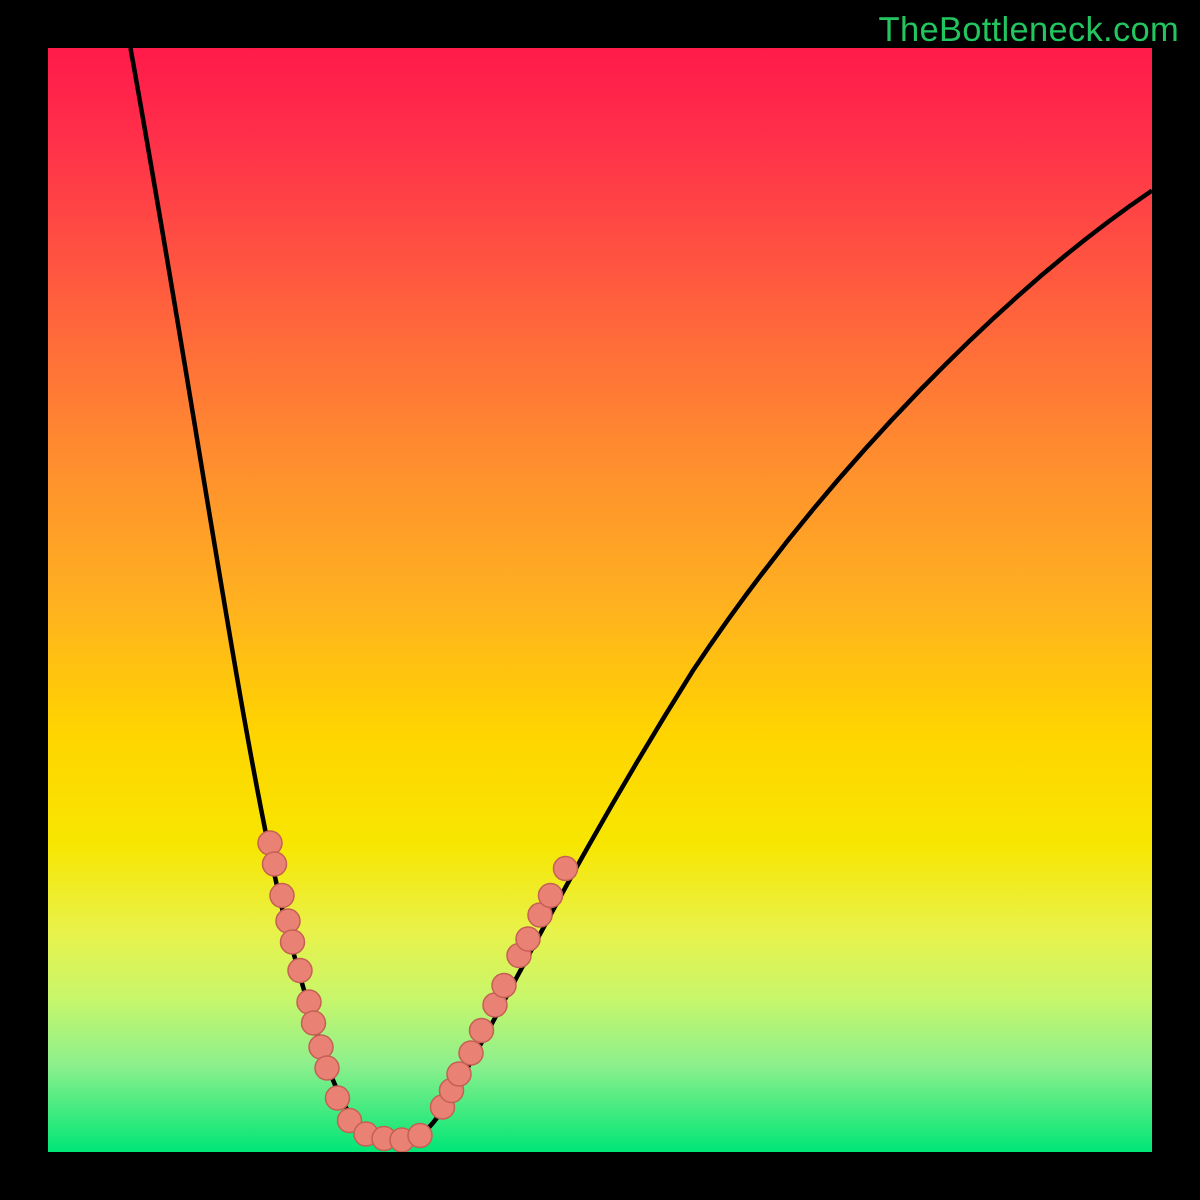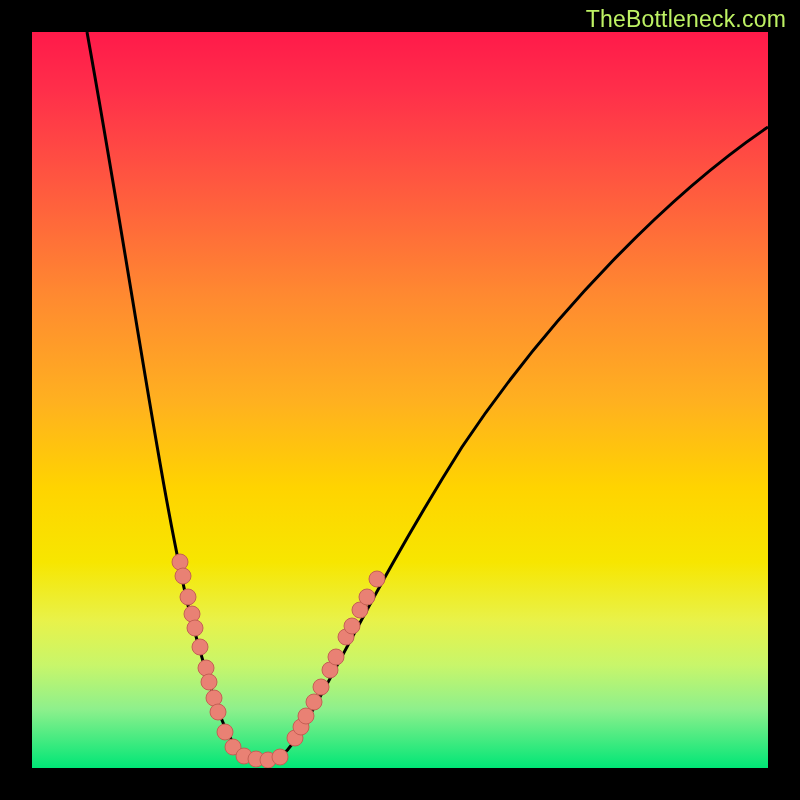--- a/index.html
+++ b/index.html
@@ -35,21 +35,21 @@
       #f7e600 72%,
       #e8f24a 80%,
       #c8f66a 86%,
       #8ef08c 92%,
       #00e676 100%);
   }
   .watermark {
     position: absolute;
     top: 6px;
     right: 14px;
-    color: #bef264;
+    color: #22c55e;
     font-size: 23px;
     letter-spacing: 0.2px;
     font-weight: 500;
   }
   svg.curve {
     position: absolute;
     top: 0;
     left: 0;
     width: 736px;
     height: 736px;

